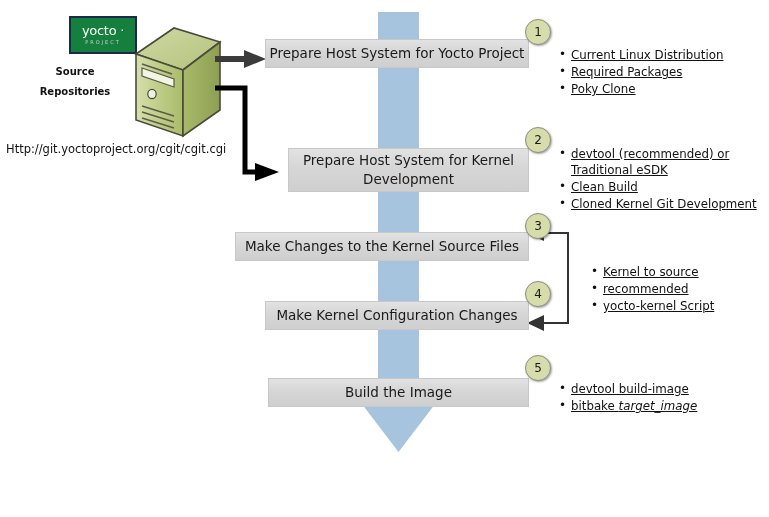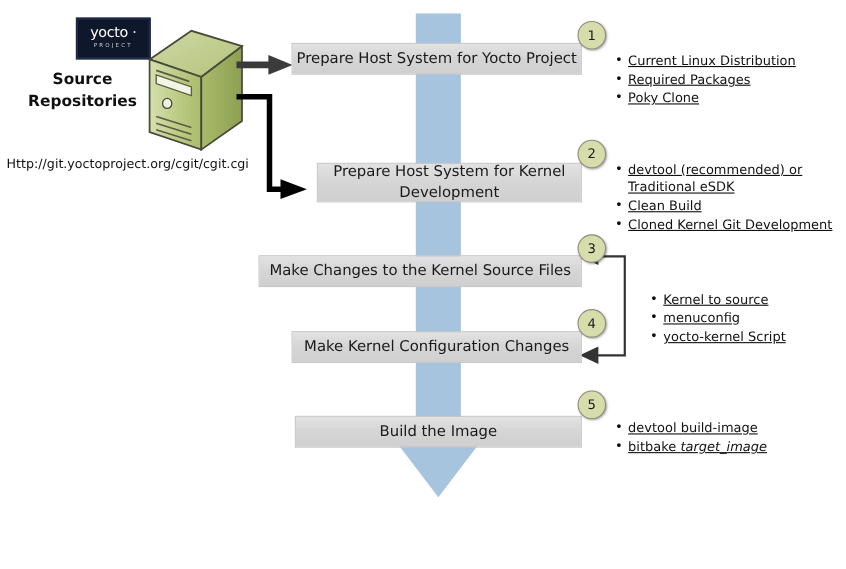--- a/index.html
+++ b/index.html
@@ -32,21 +32,21 @@
     z-index: 1;
   }
 
   
   .logo-box {
     position: absolute;
     left: 69px;
     top: 16px;
     width: 68px;
     height: 38px;
-    background: #0f172a;
+    background: #15803d;
     border: 2px solid #1b2a4a;
     z-index: 4;
     box-sizing: border-box;
   }
   .logo-word {
     position: absolute;
     left: 0;
     top: 5px;
     width: 100%;
     text-align: center;
@@ -64,21 +64,21 @@
     color: #cfcfcf;
     font-size: 5px;
     letter-spacing: 2px;
   }
   .src-label {
     position: absolute;
     left: 10px;
     top: 62px;
     width: 130px;
     text-align: center;
-    font-size: 14px;
+    font-size: 10px;
     font-weight: bold;
     line-height: 20px;
     color: #111111;
     z-index: 4;
   }
   .src-url {
     position: absolute;
     left: 6px;
     top: 142px;
     font-size: 11.5px;
@@ -112,21 +112,21 @@
     display: flex;
     align-items: center;
     justify-content: center;
     text-align: center;
     font-size: 13.5px;
     color: #1a1a1a;
     line-height: 19px;
     z-index: 7;
   }
   #box1 { left: 265px; top: 39px;  width: 264px; height: 29px; }
-  #box2 { left: 288px; top: 148px; width: 241px; height: 36px; }
+  #box2 { left: 288px; top: 148px; width: 241px; height: 44px; }
   #box3 { left: 235px; top: 232px; width: 294px; height: 29px; }
   #box4 { left: 265px; top: 301px; width: 264px; height: 29px; }
   #box5 { left: 268px; top: 378px; width: 261px; height: 29px; }
 
   
   .num-circle {
     position: absolute;
     width: 26px;
     height: 26px;
     border-radius: 50%;
@@ -300,21 +300,21 @@
     <ul>
       <li>devtool (recommended) or Traditional eSDK</li>
       <li>Clean Build</li>
       <li>Cloned Kernel Git Development</li>
     </ul>
   </div>
 
   <div class="bullets" id="bullets3">
     <ul>
       <li>Kernel to source</li>
-      <li>menuconfig</li>
+      <li>recommended</li>
       <li>yocto-kernel Script</li>
     </ul>
   </div>
 
   <div class="bullets" id="bullets5">
     <ul>
       <li>devtool build-image</li>
       <li><span>bitbake </span><i>target_image</i></li>
     </ul>
   </div>

